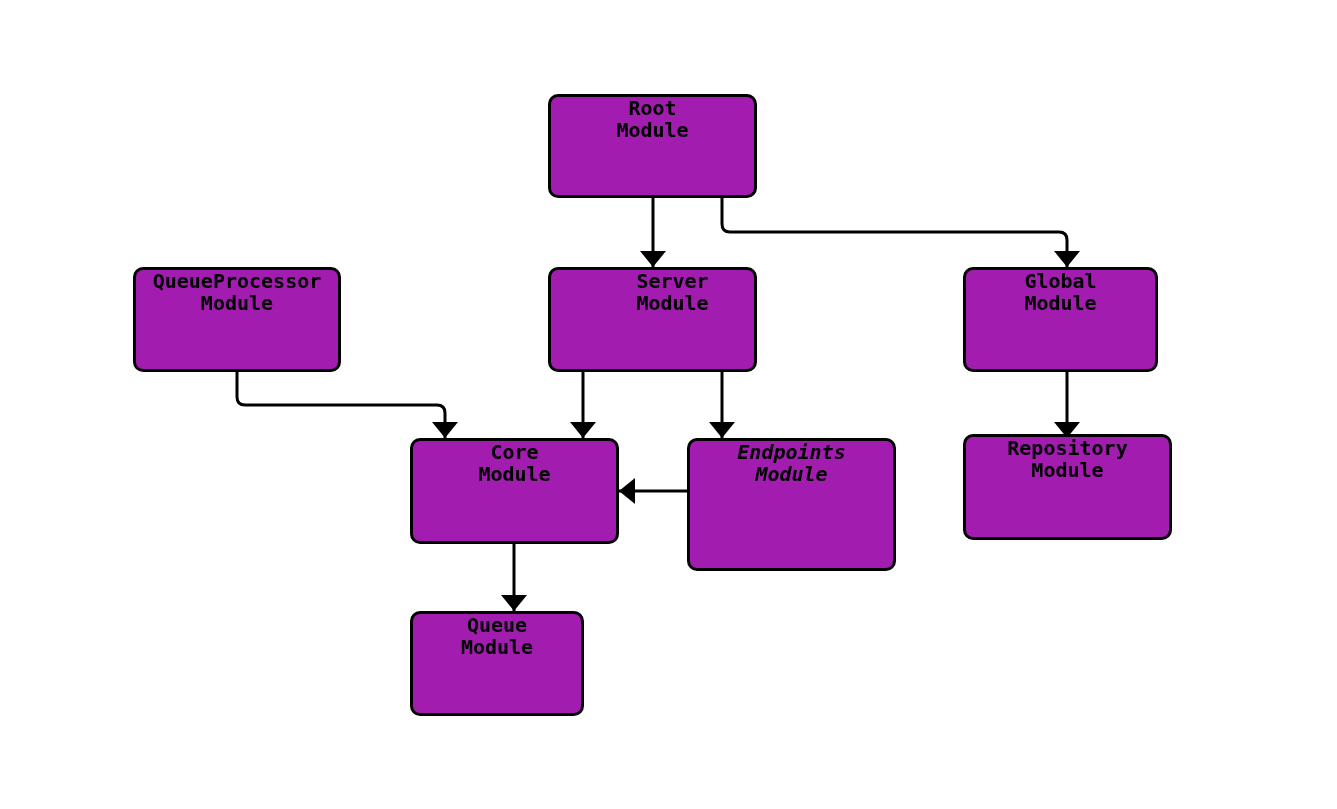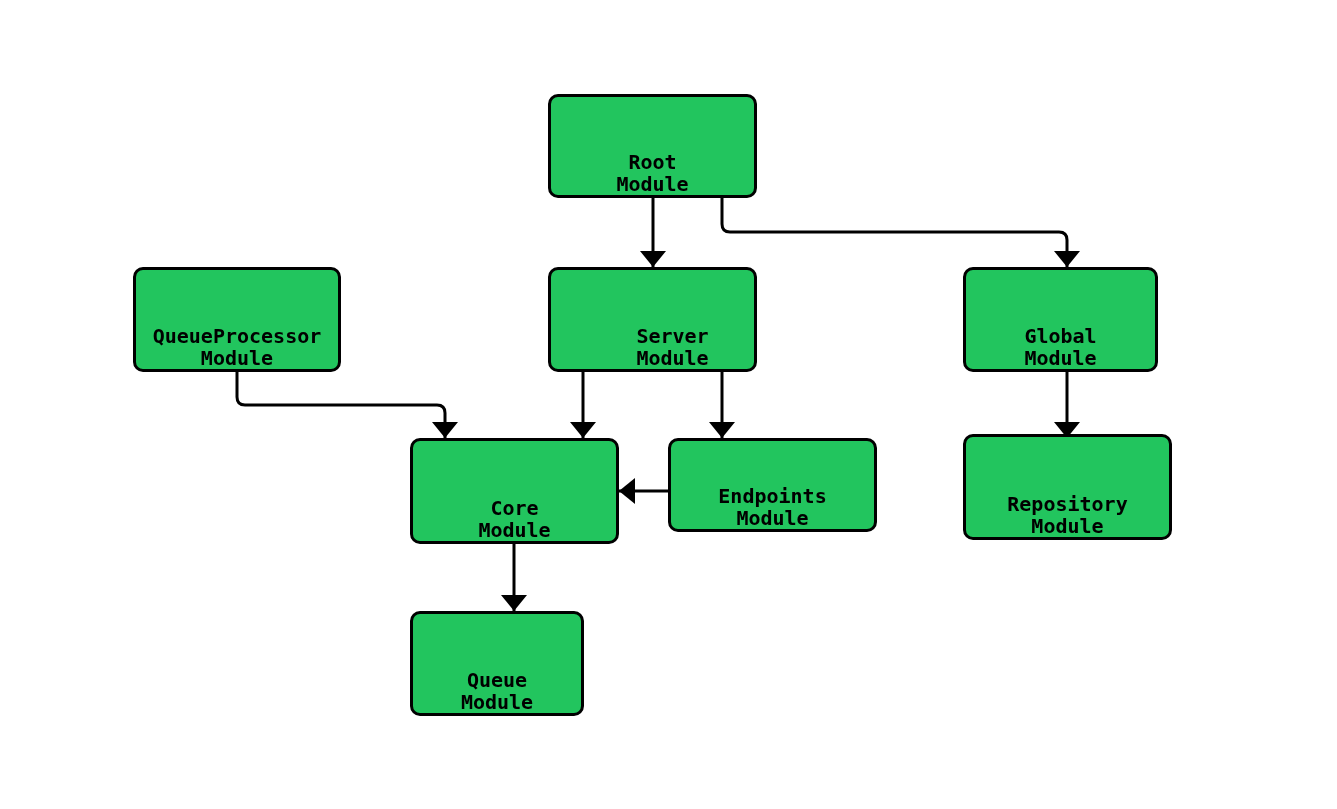--- a/index.html
+++ b/index.html
@@ -18,42 +18,42 @@
   .edge-layer {
     position: absolute;
     left: 0;
     top: 0;
     width: 1337px;
     height: 809px;
   }
   .node {
     position: absolute;
     box-sizing: border-box;
-    background: #22c55e;
+    background: #a21caf;
     border: 3px solid #000000;
     border-radius: 10px;
     display: flex;
-    align-items: flex-end;
+    align-items: flex-start;
     justify-content: center;
   }
   .node-label {
     font-family: "DejaVu Sans Mono", monospace;
     font-weight: 700;
     font-size: 20px;
     line-height: 22px;
     color: #000000;
     text-align: center;
     white-space: pre-line;
   }
   #n-root          { left: 548px; top:  94px; width: 209px; height: 104px; }
   #n-queueprocessor{ left: 133px; top: 267px; width: 208px; height: 105px; }
   #n-server        { left: 548px; top: 267px; width: 209px; height: 105px; padding-left: 40px; }
   #n-global        { left: 963px; top: 267px; width: 195px; height: 105px; }
   #n-core          { left: 410px; top: 438px; width: 209px; height: 106px; }
-  #n-endpoints     { left: 668px; top: 438px; width: 209px; height: 94px; }
+  #n-endpoints     { left: 687px; top: 438px; width: 209px; height: 133px; font-style: italic; }
   #n-repository    { left: 963px; top: 434px; width: 209px; height: 106px; }
   #n-queue         { left: 410px; top: 611px; width: 174px; height: 105px; }
   .edge {
     stroke: #000000;
     stroke-width: 3;
     fill: none;
   }
 </style>
 </head>
 <body>

